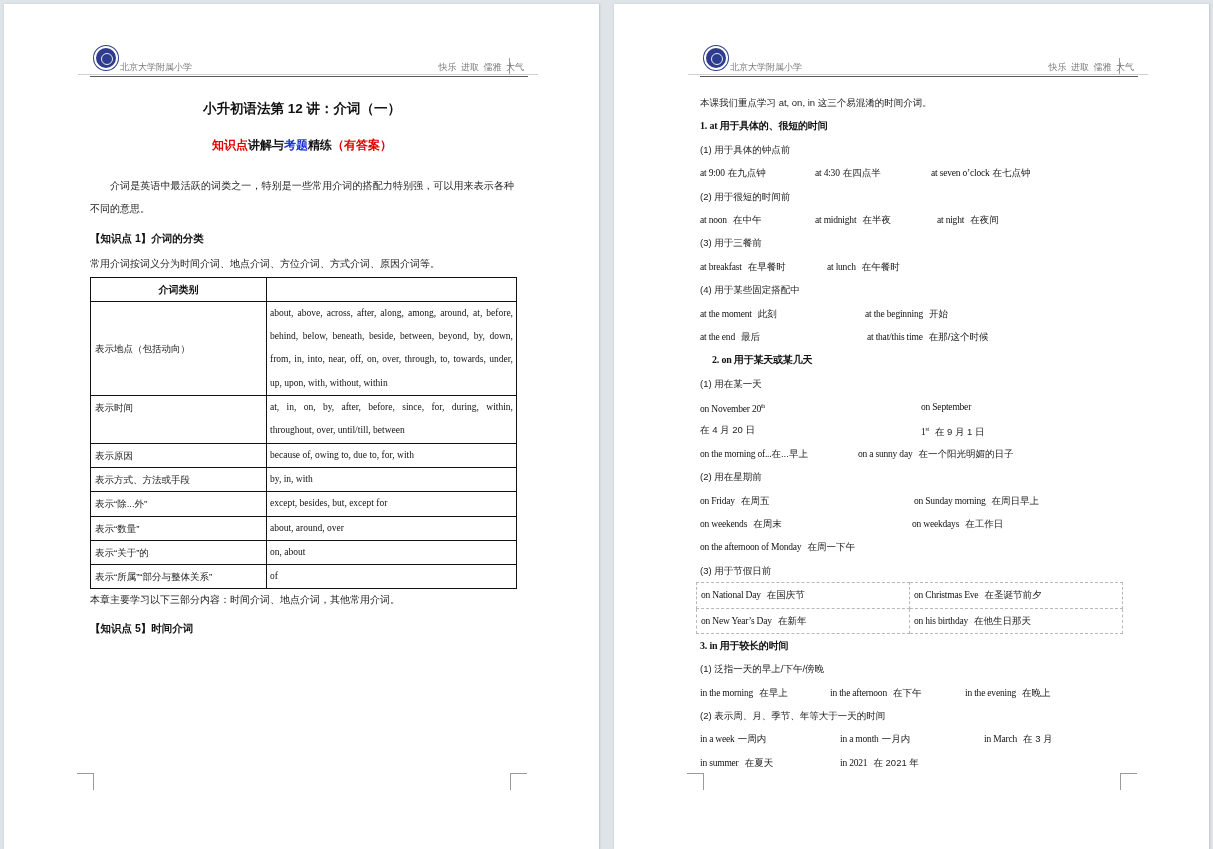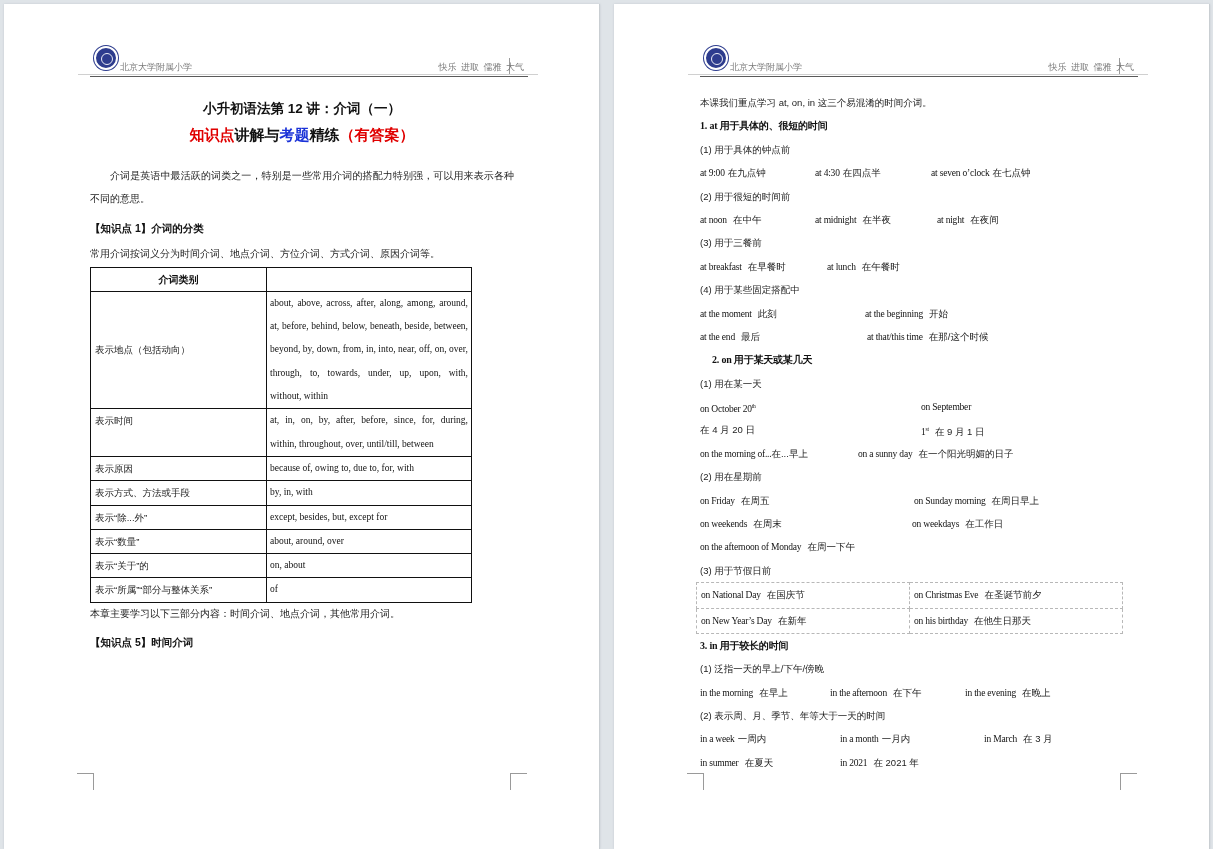--- a/index.html
+++ b/index.html
@@ -17,27 +17,27 @@
   .header { position: absolute; left: 86px; width: 438px; top: 42px; height: 32px; }
   .header .logo { position: absolute; left: 4px; top: 0; width: 24px; height: 24px; border-radius: 50%; background: #2d3c8e; border: 2px solid #fff; box-shadow: 0 0 0 1px #2d3c8e; }
   .header .logo::after { content: ""; position: absolute; left: 5px; top: 5px; width: 10px; height: 10px; border-radius: 50%; border: 1.5px solid #e8eaf5; }
   .header .school { position: absolute; left: 30px; bottom: 4px; font-family: "Liberation Sans", sans-serif; font-size: 9px; color: #7a7a7a; }
   .header .motto { position: absolute; right: 4px; bottom: 4px; font-family: "Liberation Sans", sans-serif; font-size: 9px; color: #7a7a7a; word-spacing: 2px; }
   .header .rule { position: absolute; left: 0; right: 0; bottom: 1px; border-bottom: 1.5px solid #5a5a5a; }
   .header .rule2 { position: absolute; left: -12px; right: -10px; bottom: 3px; border-bottom: 1px solid #d0d0d0; }
 
   .content { position: absolute; left: 86px; width: 424px; font-size: 10px; line-height: 23.3px; }
   .title { text-align: center; font-family: "Liberation Sans", sans-serif; font-weight: bold; font-size: 13.5px; }
-  .subtitle { text-align: center; font-family: "Liberation Sans", sans-serif; font-weight: bold; font-size: 15px; }
+  .subtitle { text-align: center; font-family: "Liberation Sans", sans-serif; font-weight: bold; font-size: 12px; margin-top: 10px; }
   .red { color: #e00000; } .blue { color: #1a32d8; }
   .para { text-indent: 2em; text-align: justify; font-size: 10px; font-family: "Liberation Sans", sans-serif; color: #222; }
   .h { font-weight: bold; font-size: 10.5px; font-family: "Liberation Sans", sans-serif; }
   .plain { font-family: Liberation Serif, serif; font-size: 10px; color: #222; }
 
-  table.cls { border-collapse: collapse; width: 382px; font-size: 9.5px; }
+  table.cls { border-collapse: collapse; width: 427px; font-size: 9.5px; }
   table.cls td, table.cls th { border: 1px solid #111; padding: 0 4px; vertical-align: middle; }
   table.cls th { font-family: "Liberation Sans", sans-serif; font-weight: bold; height: 24px; font-size: 10px; }
   table.cls td.cat { width: 176px; font-family: "Liberation Sans", sans-serif; color: #222; }
   table.cls td.words { text-align: justify; line-height: 23.3px; font-family: "Liberation Serif", serif; font-size: 9.5px; padding: 0 3px; }
   table.cls tr.short td { height: 24px; }
 
   .line { position: relative; height: 23.4px; line-height: 23.4px; font-size: 9.5px; white-space: nowrap; }
   .en { font-family: "Liberation Serif", serif; letter-spacing: -0.2px; }
   .zh { font-family: "Liberation Sans", sans-serif; color: #222; }
   .line .item { position: absolute; top: 0; }
@@ -155,21 +155,21 @@
       <span class="item" style="left:165px;"><span class="en">at the beginning</span>&nbsp; <span class="zh">开始</span></span>
     </div>
     <div class="line">
       <span class="item" style="left:0;"><span class="en">at the end</span>&nbsp; <span class="zh">最后</span></span>
       <span class="item" style="left:167px;"><span class="en">at that/this time</span>&nbsp; <span class="zh">在那/这个时候</span></span>
     </div>
 
     <div class="line h en" style="font-size:10px;margin-left:12px;">2. on 用于某天或某几天</div>
     <div class="line zh">(1)   用在某一天</div>
     <div class="line">
-      <span class="item" style="left:0;"><span class="en">on October 20</span><sup class="en">th</sup></span>
+      <span class="item" style="left:0;"><span class="en">on November 20</span><sup class="en">th</sup></span>
       <span class="item" style="left:221px;"><span class="en">on September</span></span>
     </div>
     <div class="line">
       <span class="item" style="left:0;"><span class="zh">在 4 月 20 日</span></span>
       <span class="item" style="left:221px;"><span class="en">1</span><sup class="en">st</sup>&nbsp; <span class="zh">在 9 月 1 日</span></span>
     </div>
     <div class="line">
       <span class="item" style="left:0;"><span class="en">on the morning of...</span><span class="zh">在...早上</span></span>
       <span class="item" style="left:158px;"><span class="en">on a sunny day</span>&nbsp; <span class="zh">在一个阳光明媚的日子</span></span>
     </div>

